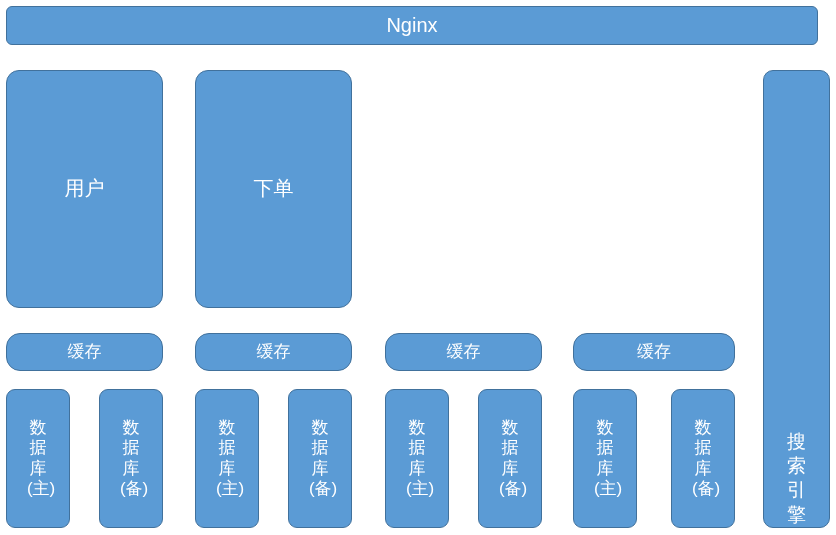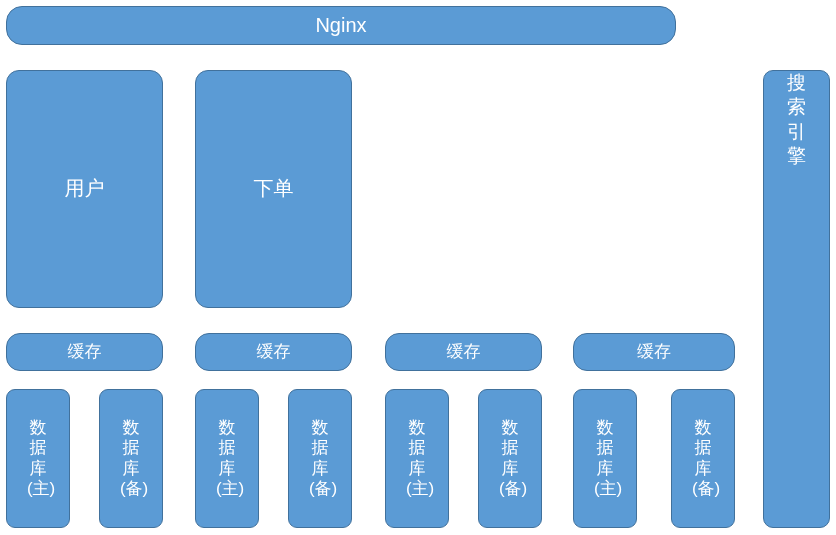--- a/index.html
+++ b/index.html
@@ -30,23 +30,23 @@
     text-align: center;
     line-height: 1.18;
     font-weight: 400;
     user-select: none;
   }
 
   
   .nginx-bar {
     left: 6px;
     top: 6px;
-    width: 670px;
+    width: 812px;
     height: 39px;
-    border-radius: 16px;
+    border-radius: 6px;
     font-size: 20px;
   }
 
   
   .service-box {
     top: 70px;
     height: 238px;
     border-radius: 13px;
     font-size: 20px;
   }
@@ -97,21 +97,21 @@
   .db-3-b { left: 671px; }
 
   
   .search-col {
     left: 763px;
     top: 70px;
     width: 67px;
     height: 458px;
     border-radius: 10px;
     font-size: 19px;
-    align-items: flex-start;
+    align-items: flex-end;
   }
   .search-label {
     display: block;
     width: 1.25em;
     margin: 0 auto;
     word-break: break-all;
     line-height: 1.28;
   }
 </style>
 </head>

